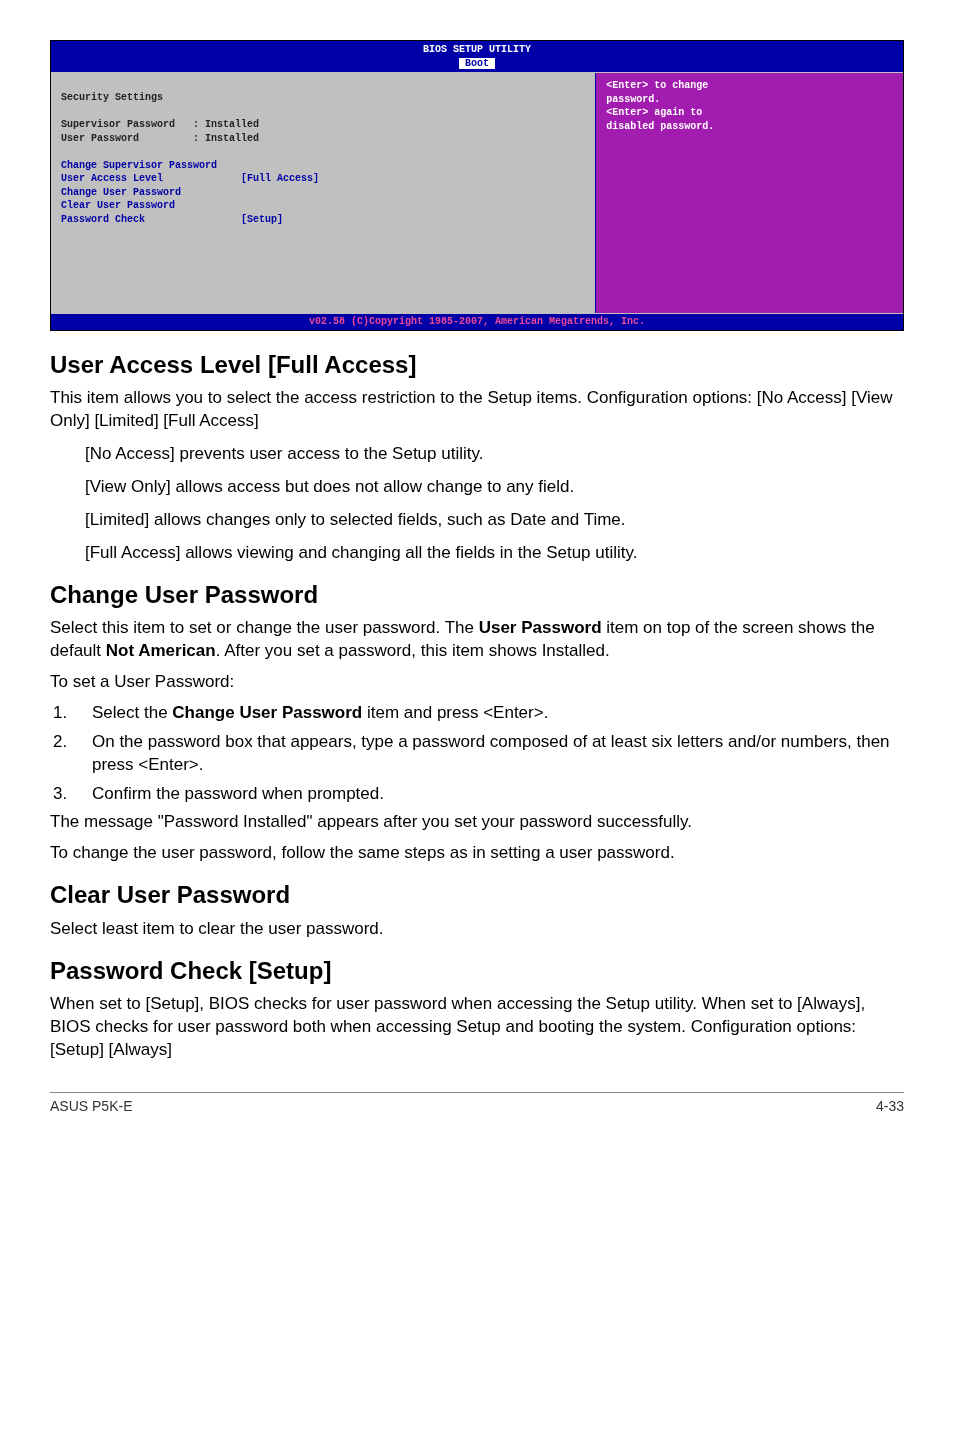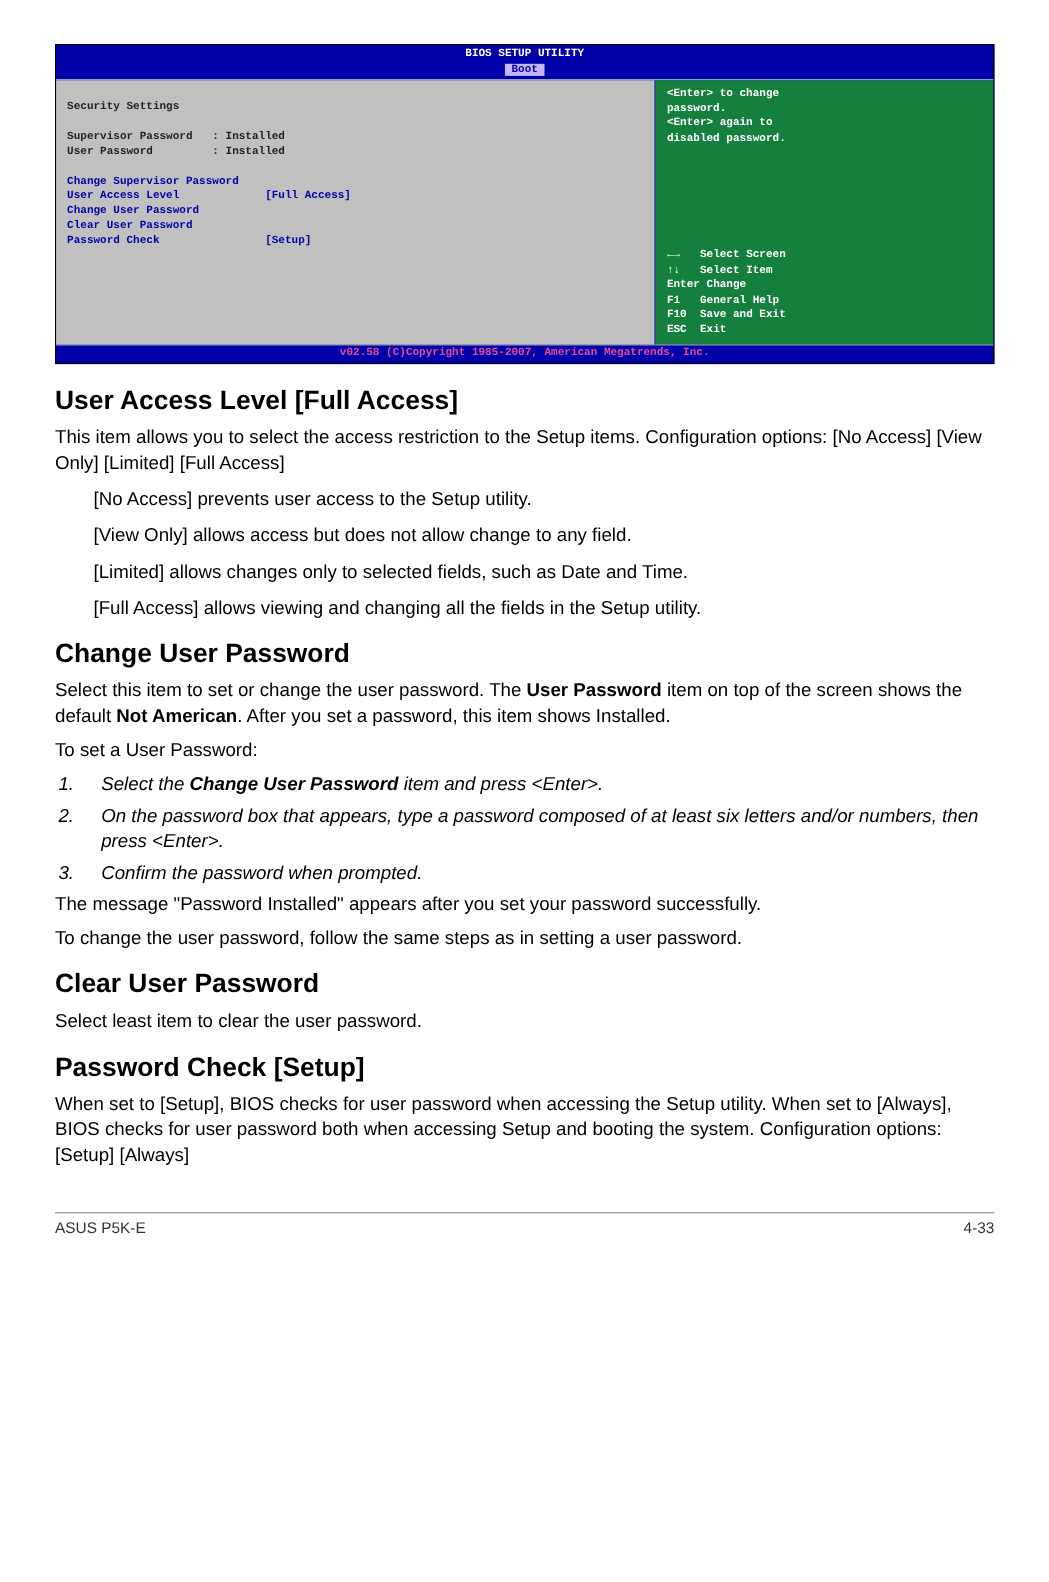--- a/index.html
+++ b/index.html
@@ -23,45 +23,45 @@
     .bios-title {
       text-align: center;
       color: #fff;
       padding: 2px 0 0 0;
     }
     .bios-tabs {
       text-align: center;
       padding-bottom: 2px;
     }
     .bios-tab-active {
-      background: #c4b5fd;
+      background: #ffffff;
       color: #0000a8;
       padding: 0 6px;
     }
     .bios-body {
       display: flex;
       border-top: 1px solid #c0c0c0;
     }
     .bios-main {
       flex: 1;
       background: #c0c0c0;
       color: #0000a8;
       padding: 18px 10px;
       border-right: 1px solid #0000a8;
       min-height: 240px;
       white-space: pre;
     }
     .bios-main .dark { color: #222; }
     .bios-side {
       width: 36%;
-      background: #15803d;
+      background: #a21caf;
       color: #fff;
       padding: 6px 10px;
       display: flex;
-      flex-direction: column;
+      flex-direction: row;
       justify-content: space-between;
     }
     .bios-help { white-space: pre; }
     .bios-nav { white-space: pre; margin-top: 10px; }
     .bios-footer {
       text-align: center;
       color: #ec4899;
       padding: 1px 0;
       border-top: 1px solid #c0c0c0;
     }
@@ -80,26 +80,25 @@
       margin-bottom: 10px;
       margin-top: 10px;
     }
     ol.steps {
       list-style: decimal;
       margin-left: 22px;
     }
     ol.steps li {
       padding-left: 20px;
       margin-bottom: 6px;
-      font-style: italic;
     }
     .inline-bold { font-weight: bold; }
     .page-footer {
       border-top: 1px solid #888;
-      margin-top: 40px;
+      margin-top: 30px;
       padding-top: 4px;
       display: flex;
       justify-content: space-between;
       font-size: 14px;
       color: #333;
     }
   </style>
 </head>
 <body>
 
@@ -118,27 +117,20 @@
 <span>User Access Level</span>             <span>[Full Access]</span>
 <span>Change User Password</span>
 <span>Clear User Password</span>
 <span>Password Check</span>                <span>[Setup]</span>
 </div>
     <div class="bios-side">
       <div class="bios-help"><span>&lt;Enter&gt; to change</span>
 <span>password.</span>
 <span>&lt;Enter&gt; again to</span>
 <span>disabled password.</span></div>
-      <div class="bios-nav"><span>←→</span><span>   Select Screen</span>
-<span>↑↓</span><span>   Select Item</span>
-<span>Enter</span> <span>Change</span>
-<span>F1</span><span>   General Help</span>
-<span>F10</span><span>  Save and Exit</span>
-<span>ESC</span><span>  Exit</span>
-</div>
     </div>
   </div>
   <div class="bios-footer">v02.58 (C)Copyright 1985-2007, American Megatrends, Inc.</div>
 </div>
 
 <h2 class="section">User Access Level [Full Access]</h2>
 <p class="para">This item allows you to select the access restriction to the Setup items. Configuration options: [No Access] [View Only] [Limited] [Full Access]</p>
 <p class="indent">[No Access] prevents user access to the Setup utility.</p>
 <p class="indent">[View Only] allows access but does not allow change to any field.</p>
 <p class="indent">[Limited] allows changes only to selected fields, such as Date and Time.</p>

